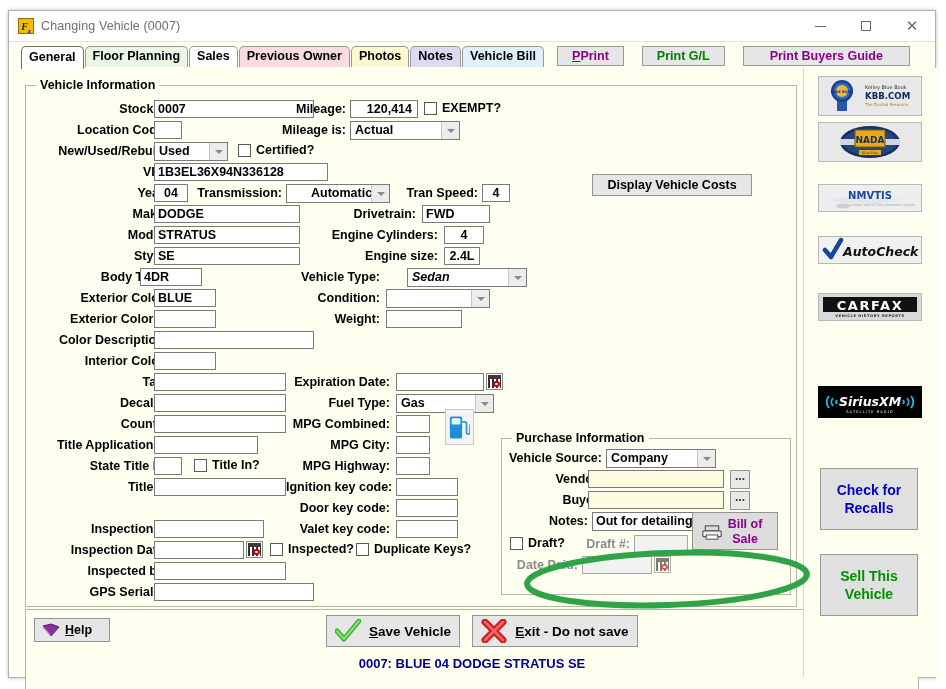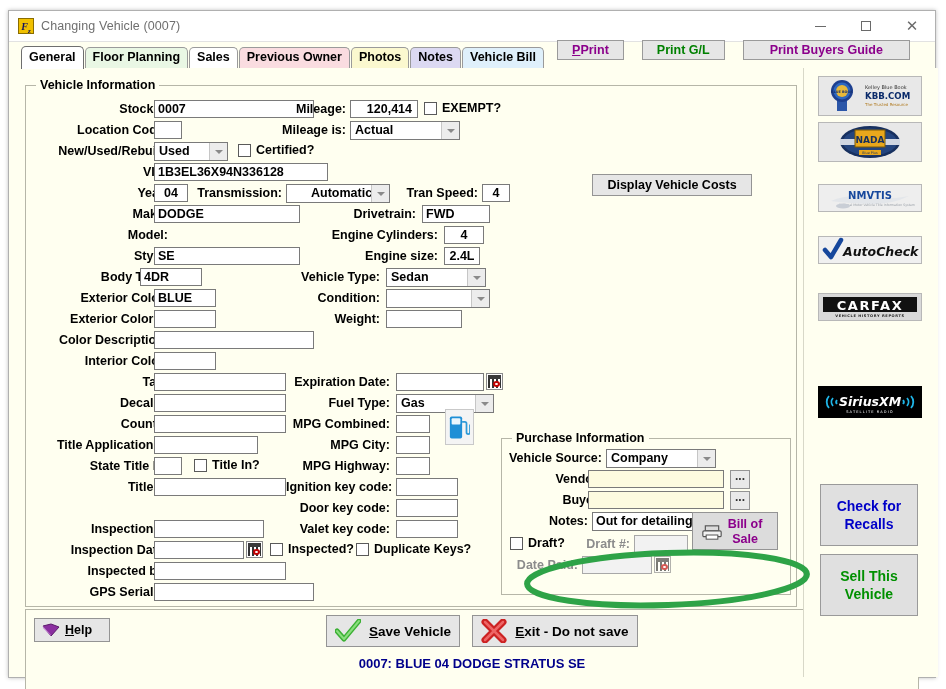--- a/index.html
+++ b/index.html
@@ -62,21 +62,21 @@
   .glyph-min { width: 11px; height: 1px; background: #6a6a6a; display:block; }
   .glyph-max { width: 10px; height: 10px; border: 1px solid #6a6a6a; display:block; box-sizing: border-box; }
   .glyph-close { font-size: 15px; line-height: 1; font-family: "DejaVu Sans", sans-serif; }
 
   
   .tabrow {
     position: relative;
     height: 22px;
     margin: 4px 0 0 12px;
     display: flex;
-    align-items: center;
+    align-items: flex-start;
   }
   .tab {
     font-size: 12.5px;
     font-weight: bold;
     padding: 2px 7px 3px 7px;
     border: 1px solid #9a9a9a;
     border-bottom: none;
     border-radius: 5px 5px 0 0;
     margin-right: 1px;
     line-height: 15px;
@@ -312,21 +312,21 @@
     left: 16px; width: 98px;
     border: 1px solid #9a9a9a;
     background: #e0e0e0;
     box-sizing: border-box;
     display: flex; align-items: center; justify-content: center;
     text-align: center;
     font-weight: bold;
     font-size: 14px;
     line-height: 18px;
   }
-  #btn-recalls { top: 416px; height: 62px; color: #0000c8; }
+  #btn-recalls { top: 400px; height: 62px; color: #0000c8; }
   #btn-sell { top: 486px; height: 62px; color: #009000; }
 
   
   .footer {
     position: absolute;
     left: 16px; right: 16px;
     top: 541px; height: 80px;
     border: 1px solid #b6b6a8;
     background: #fffff0;
   }
@@ -442,32 +442,33 @@
       <div class="combo" style="left:260px; top:98px; width:104px;padding-left:24px;"><span>Automatic</span><span class="arrow"></span></div>
       <div class="lbl" style="left:370px; top:99px; width:82px;">Tran Speed:</div>
       <div class="inp ctr" style="left:456px; top:98px; width:28px;">4</div>
 
       <div class="lbl" style="left:0px; top:120px; width:142px;">Make:</div>
       <div class="inp" style="left:128px; top:119px; width:146px;">DODGE</div>
       <div class="lbl" style="left:318px; top:120px; width:72px;">Drivetrain:</div>
       <div class="inp" style="left:396px; top:119px; width:68px;">FWD</div>
 
       <div class="lbl" style="left:0px; top:141px; width:142px;">Model:</div>
+      <div class="inp" style="left:128px; top:140px; width:146px;">STRATUS</div>
       <div class="lbl" style="left:302px; top:141px; width:110px;">Engine Cylinders:</div>
       <div class="inp ctr" style="left:418px; top:140px; width:40px;">4</div>
 
       <div class="lbl" style="left:0px; top:162px; width:142px;">Style:</div>
       <div class="inp" style="left:128px; top:161px; width:146px;">SE</div>
       <div class="lbl" style="left:330px; top:162px; width:82px;">Engine size:</div>
       <div class="inp ctr" style="left:418px; top:161px; width:36px;">2.4L</div>
 
       <div class="lbl" style="left:0px; top:183px; width:142px;">Body Type:</div>
       <div class="inp" style="left:114px; top:182px; width:62px;">4DR</div>
       <div class="lbl" style="left:266px; top:183px; width:88px;">Vehicle Type:</div>
-      <div class="combo" style="left:360px; top:182px; width:100px;"><span>Sedan</span><span class="arrow"></span></div>
+      <div class="combo" style="left:381px; top:182px; width:120px;font-style:italic;"><span>Sedan</span><span class="arrow"></span></div>
 
       <div class="lbl" style="left:0px; top:204px; width:142px;">Exterior Color:</div>
       <div class="inp" style="left:128px; top:203px; width:62px;">BLUE</div>
       <div class="lbl" style="left:286px; top:204px; width:68px;">Condition:</div>
       <div class="combo" style="left:360px; top:203px; width:104px;"><span></span><span class="arrow"></span></div>
 
       <div class="lbl" style="left:0px; top:225px; width:142px;">Exterior Color 2:</div>
       <div class="inp" style="left:128px; top:224px; width:62px;"></div>
       <div class="lbl" style="left:300px; top:225px; width:54px;">Weight:</div>
       <div class="inp" style="left:360px; top:224px; width:76px;"></div>

